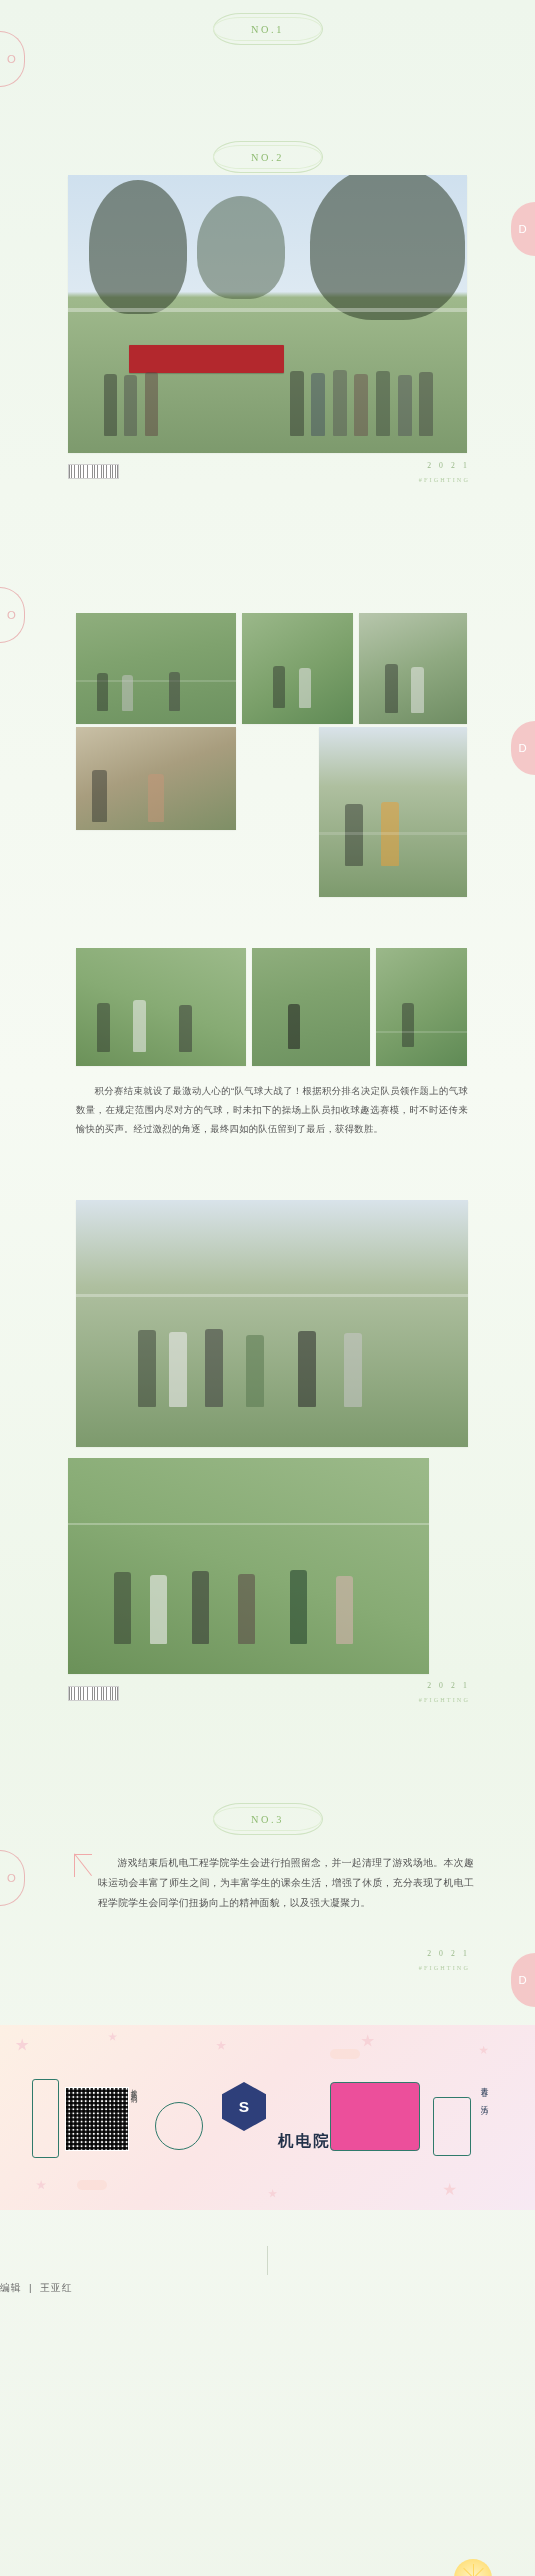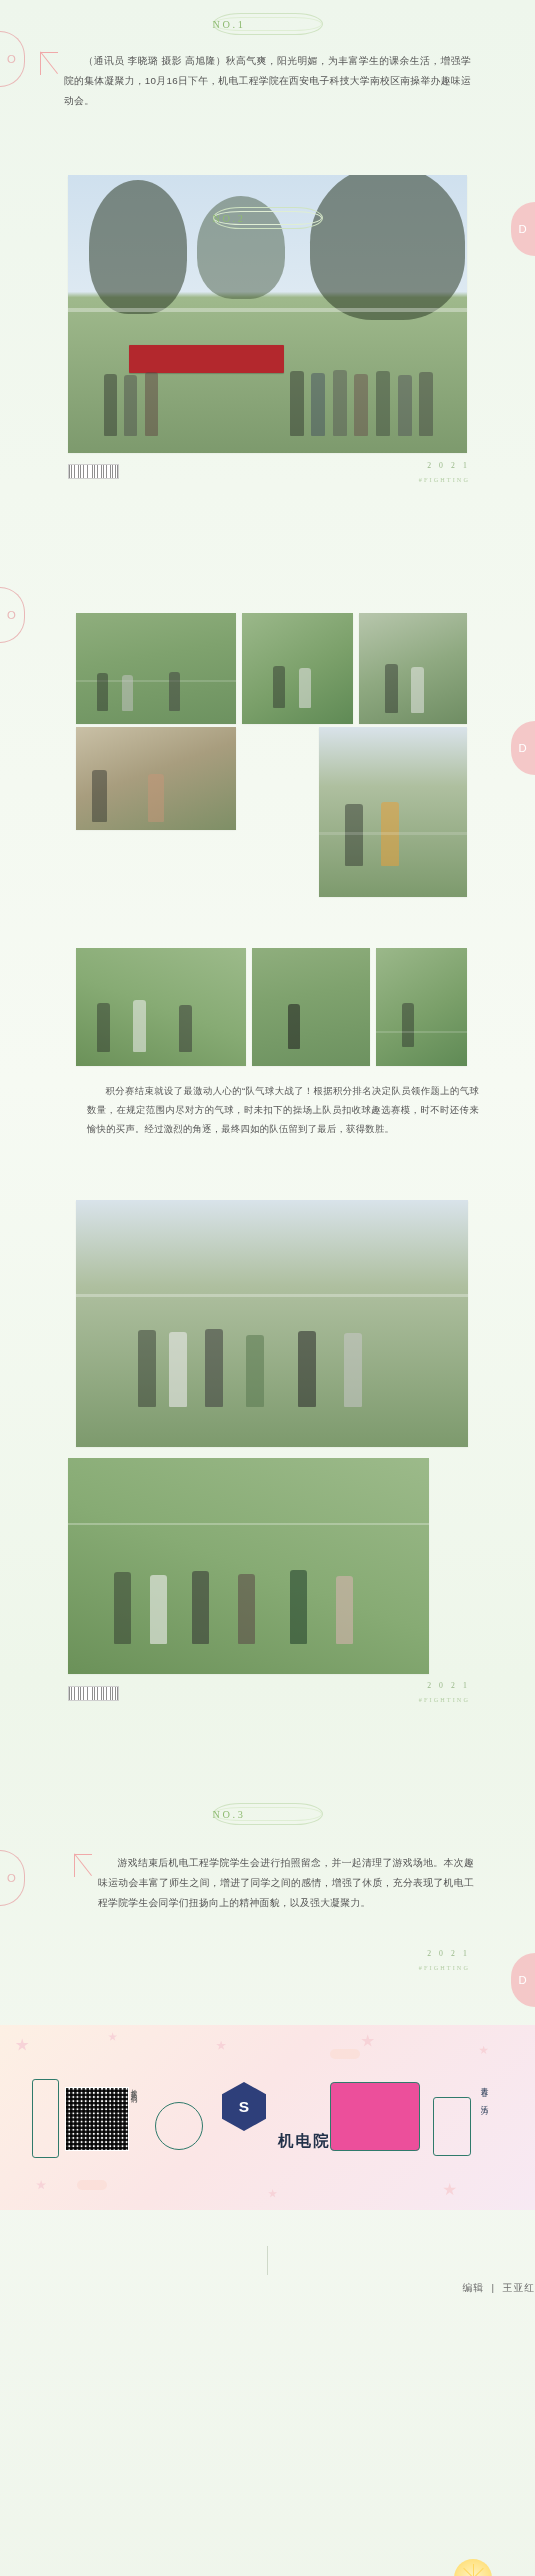--- a/index.html
+++ b/index.html
@@ -18,22 +18,22 @@
     display:flex;align-items:center;justify-content:center;
     font-size:11.3px;color:#fff;letter-spacing:1px;
   }
   .side-tab.left{left:0;border-radius:0 31px 31px 0;}
   .side-tab.right{right:0;border-radius:31px 0 0 31px;}
   .side-tab.outline{background:transparent;border:1px solid #e9b7b7;color:#e9b7b7;}
   .side-tab.outline.left{border-left:none;}
 
   
   .no-badge{
-    position:relative;margin:0 auto;width:110px;height:22px;
-    display:flex;align-items:center;
+    position:relative;margin:0 auto;width:110px;height:32px;
+    display:flex;align-items:center;justify-content:center;
   }
   .no-badge .frame{
     position:absolute;inset:0;border:1px solid #cfe3c2;border-radius:50%/100%;
   }
   .no-badge .frame:before{
     content:"";position:absolute;left:-0.5px;right:-0.5px;top:3.1px;bottom:3.1px;
     border:0.5px solid #dfeed4;border-radius:50%/100%;
   }
   .no-badge .txt{
     position:relative;font-size:10.3px;letter-spacing:2.6px;color:#8fbb72;
@@ -116,21 +116,21 @@
     font-family:"Liberation Serif","DejaVu Serif",serif;
   }
   .poster-hex{
     position:absolute;width:44px;height:49px;background:#2e3f7a;
     clip-path:polygon(50% 0,100% 25%,100% 75%,50% 100%,0 75%,0 25%);
     display:flex;align-items:center;justify-content:center;color:#fff;font-size:15.5px;font-weight:bold;
   }
   .poster-vtext{position:absolute;writing-mode:vertical-rl;font-size:7.7px;color:#3a4a63;letter-spacing:2.1px;}
 
   
-  .credits{position:absolute;left:0;width:535px;text-align:right;}
+  .credits{position:absolute;left:0;width:535px;text-align:left;}
   .credits .line{width:0.5px;height:29px;background:#cfd9c9;margin:0 auto;}
   .credits .row{font-size:9.8px;color:#6a6a6a;letter-spacing:1px;margin:7.2px 0;}
 
   
   .footer-wave{position:absolute;left:0;bottom:0;width:535px;height:155px;}
   .sun{
     position:absolute;width:38px;height:38px;border-radius:50%;
     background:radial-gradient(circle,#fff3c4 0%,#ffe48a 60%,#ffd75e 100%);
   }
   .sun i{position:absolute;left:50%;top:50%;width:1px;height:28px;background:#ffd75e;
@@ -146,28 +146,20 @@
     <span class="txt">NO.1</span>
   </div>
 
   <div class="side-tab outline left" style="top:31px">
     <span>O</span>
   </div>
   <div class="side-tab right" style="top:202px">
     <span>D</span>
   </div>
 
-  <div class="textblock" style="margin-top:15.5px;width:407px">
-    <span class="corner-mark">
-        <i class="v"></i>
-        <i class="h"></i>
-        <i class="d"></i>
-      </span>
-    <p>（通讯员 李晓璐 摄影 高旭隆）秋高气爽，阳光明媚，为丰富学生的课余生活，增强学院的集体凝聚力，10月16日下午，机电工程学院在西安电子科技大学南校区南操举办趣味运动会。</p>
-  </div>
 
   <div class="photo ph-sky" style="position:absolute;left:68px;top:175px;width:399px;height:278px">
     <div class="tree" style="left:20.6px;top:5.2px;width:98px;height:134px"></div>
     <div class="tree" style="left:242px;top:-10.3px;width:155px;height:155px"></div>
     <div class="tree" style="left:129px;top:20.6px;width:88px;height:103px;background:rgba(60,80,50,.45)"></div>
     <div class="band" style="top:48%;height:3.1px;background:rgba(255,255,255,.35)"></div>
     <div class="banner" style="left:61px;top:170px;width:155px;height:28px"></div>
     <div class="fig" style="left:36px;bottom:6%;width:13.4px;height:62px"></div>
     <div class="fig" style="left:56px;bottom:6%;width:13.4px;height:61px;background:rgba(70,70,70,.45)"></div>
     <div class="fig" style="left:77px;bottom:6%;width:13.4px;height:64px;background:rgba(90,60,60,.45)"></div>
@@ -230,21 +222,21 @@
     <div class="fig" style="left:103px;bottom:12%;width:13.4px;height:47px;background:rgba(50,50,50,.5)"></div>
   </div>
   <div class="photo ph-field" style="position:absolute;left:252px;top:948px;width:118px;height:118px">
     <div class="fig" style="left:36px;bottom:14%;width:12.4px;height:45px;background:rgba(30,30,30,.55)"></div>
   </div>
   <div class="photo ph-field2" style="position:absolute;left:376px;top:948px;width:91px;height:118px">
     <div class="fig" style="left:26px;bottom:16%;width:12.4px;height:44px"></div>
     <div class="band" style="top:70%;height:2.1px"></div>
   </div>
 
-  <div class="textblock" style="position:absolute;left:87px;top:1082px;width:392px;font-size:9.3px">
+  <div class="textblock" style="position:absolute;left:76px;top:1082px;width:392px;font-size:9.3px">
     <p>积分赛结束就设了最激动人心的“队气球大战了！根据积分排名决定队员领作题上的气球数量，在规定范围内尽对方的气球，时未扣下的操场上队员扣收球趣选赛模，时不时还传来愉快的买声。经过激烈的角逐，最终四如的队伍留到了最后，获得数胜。</p>
   </div>
 
   <div class="photo ph-court" style="position:absolute;left:76px;top:1200px;width:392px;height:247px">
     <div class="band" style="top:38%;height:3.1px;background:rgba(255,255,255,.3)"></div>
     <div class="fig" style="left:62px;bottom:16%;width:17.5px;height:77px"></div>
     <div class="fig" style="left:93px;bottom:16%;width:17.5px;height:75px;background:rgba(235,235,235,.6)"></div>
     <div class="fig" style="left:129px;bottom:16%;width:17.5px;height:78px;background:rgba(60,60,60,.55)"></div>
     <div class="fig" style="left:170px;bottom:16%;width:17.5px;height:72px;background:rgba(90,120,80,.55)"></div>
     <div class="fig" style="left:222px;bottom:16%;width:17.5px;height:76px;background:rgba(40,40,40,.55)"></div>
@@ -278,21 +270,21 @@
   <div class="side-tab right" style="top:1953px">
     <span>D</span>
   </div>
 
   <div class="textblock" style="position:absolute;left:98px;top:1853px;width:376px">
     <span class="corner-mark">
         <i class="v"></i>
         <i class="h"></i>
         <i class="d"></i>
       </span>
-    <p>游戏结束后机电工程学院学生会进行拍照留念，并一起清理了游戏场地。本次趣味运动会丰富了师生之间，增进了同学之间的感情，增强了休质，充分表现了机电工程学院学生会同学们扭扬向上的精神面貌，以及强大凝聚力。</p>
+    <p>游戏结束后机电工程学院学生会进行拍照留念，并一起清理了游戏场地。本次趣味运动会丰富了师生之间，为丰富学生的课余生活，增强了休质，充分表现了机电工程学院学生会同学们扭扬向上的精神面貌，以及强大凝聚力。</p>
   </div>
 
   <div class="yearmark" style="right:65px;top:1947px">
     <div>2 0 2 1</div>
     <div class="fight">#FIGHTING</div>
   </div>
 
   <div class="poster" style="top:2025px">
     <div class="star" style="left:15.5px;top:13.4px"></div>
     <div class="star" style="left:108px;top:7.2px;width:9.3px;height:9.3px"></div>

